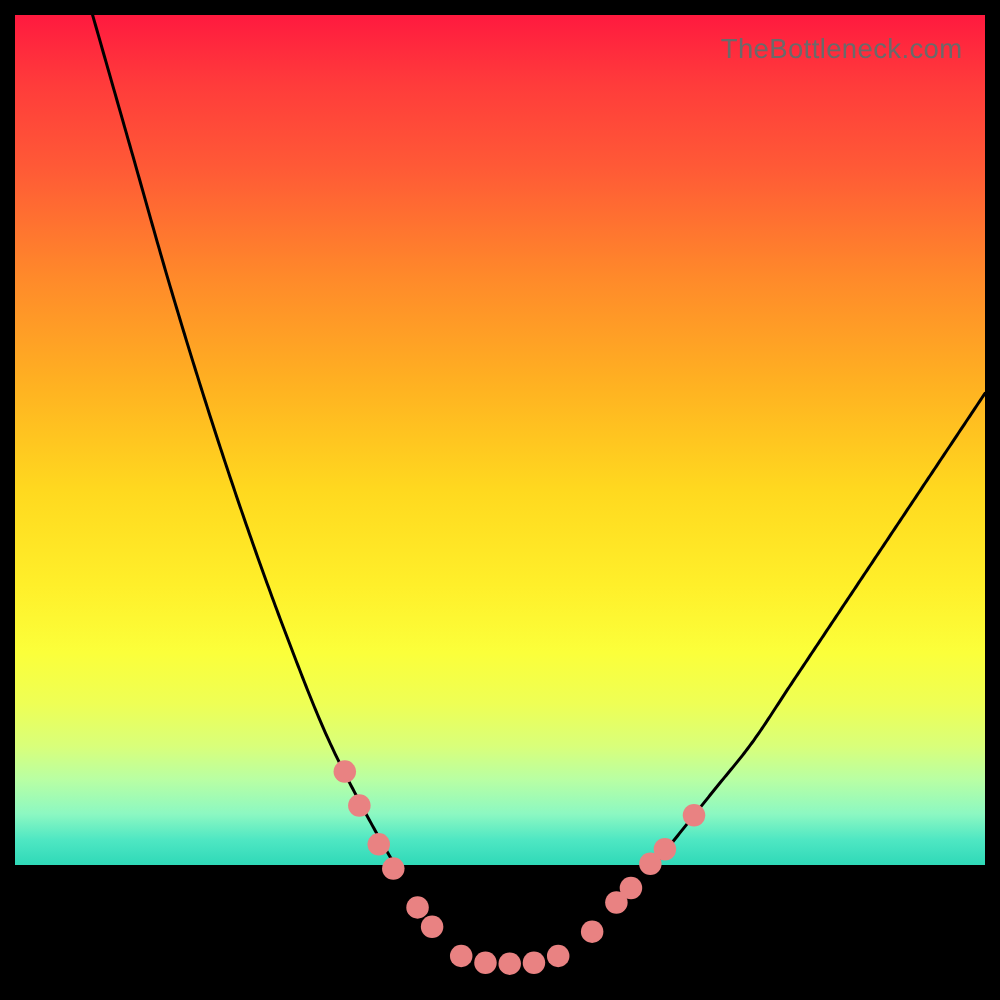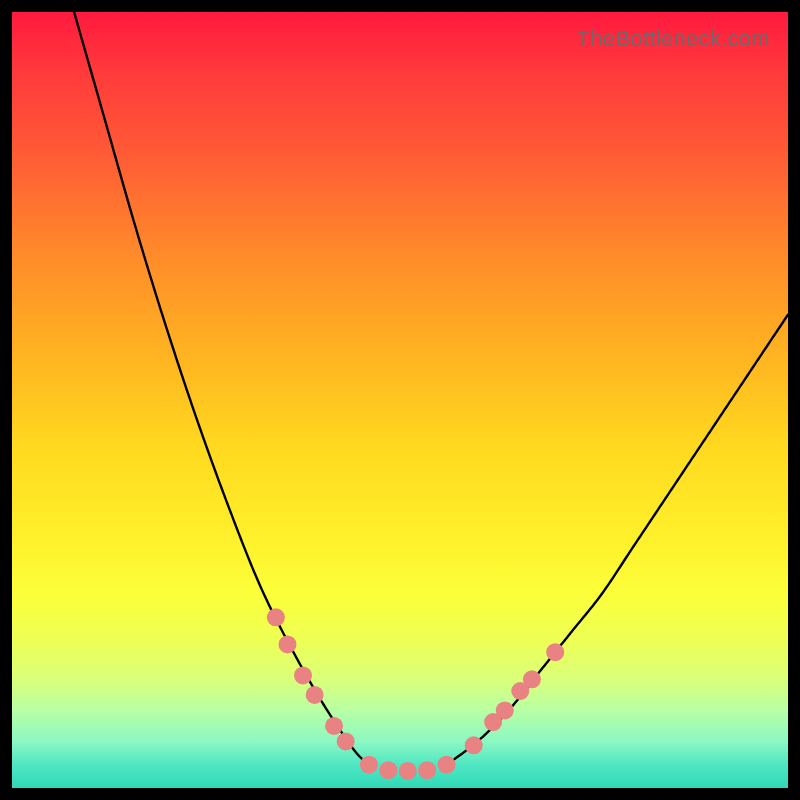--- a/index.html
+++ b/index.html
@@ -15,21 +15,21 @@
     width: 800px;
     height: 800px;
     background: #000;
     box-sizing: border-box;
   }
   .plot-area {
     position: absolute;
     left: 12px;
     top: 12px;
     width: 776px;
-    height: 776px;
+    height: 680px;
     background: linear-gradient(to bottom,
       #ff1a3f 0%,
       #ff3b3b 8%,
       #ff5a36 18%,
       #ff8a2a 31%,
       #ffb321 44%,
       #ffd91f 56%,
       #ffef2a 67%,
       #fbff3a 75%,
       #eeff55 81%,

